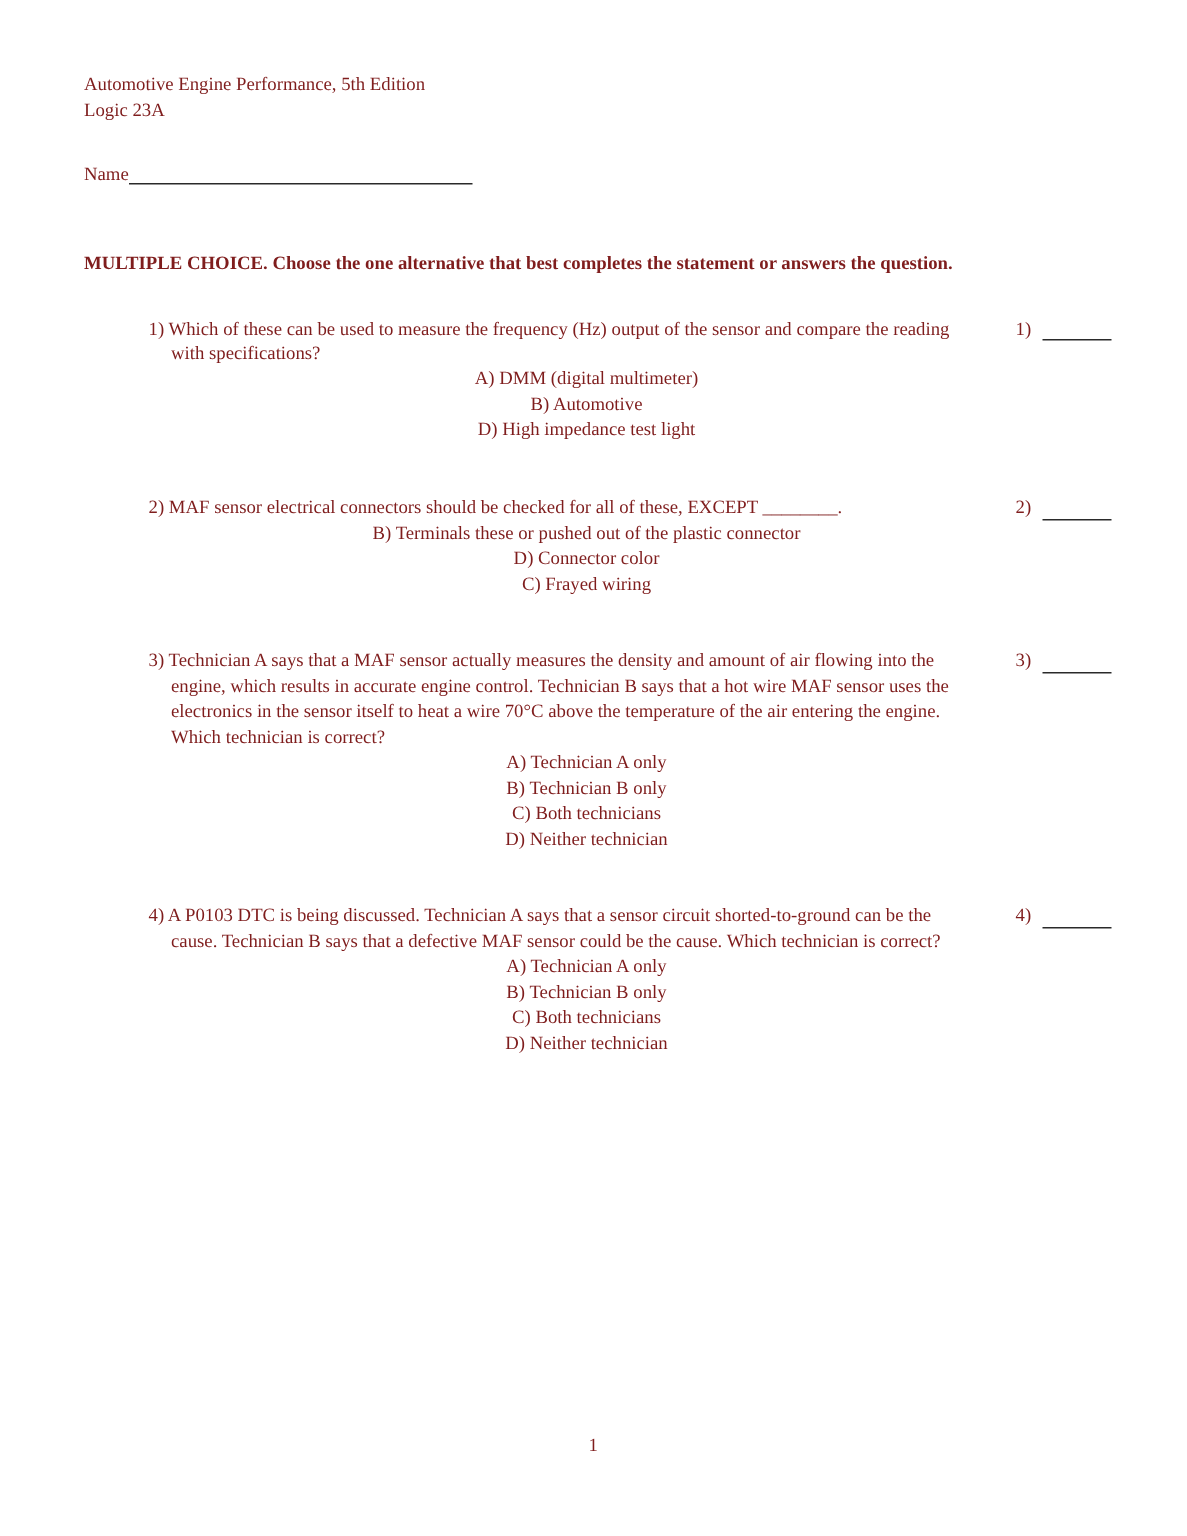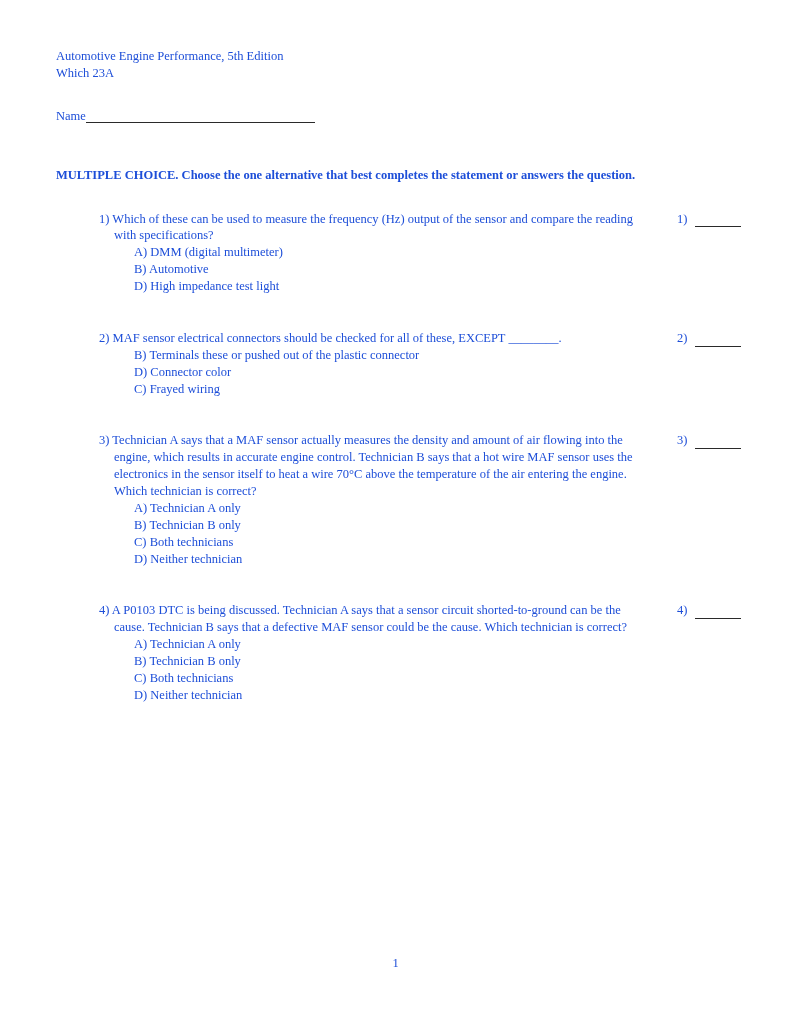--- a/index.html
+++ b/index.html
@@ -11,21 +11,21 @@
     position: relative;
     width: 773px;
     height: 1024px;
     margin: 0 auto;
     background: #ffffff;
     box-sizing: border-box;
     padding: 48px 47px 0 47px;
     font-family: "Liberation Serif", "DejaVu Serif", serif;
     font-size: 12.5px;
     line-height: 1.35;
-    color: #1d4ed8;
+    color: #7f1d1d;
   }
   .doc-title, .quiz-label {
     white-space: nowrap;
   }
   .name-row {
     margin-top: 26px;
     display: flex;
     align-items: flex-start;
   }
   .name-blank {
@@ -50,20 +50,21 @@
   .q-main {
     flex: 0 0 592px;
   }
   .q-text {
     margin-left: 43px;
     padding-left: 15px;
     text-indent: -15px;
   }
   .choices {
     margin-left: 78px;
+    text-align: center;
   }
   .choice {
     white-space: nowrap;
   }
   .q-answer {
     margin-left: auto;
     white-space: nowrap;
     display: flex;
     align-items: flex-end;
   }
@@ -83,21 +84,21 @@
     bottom: 52px;
     text-align: center;
   }
 </style>
 </head>
 <body>
 
 <div class="page">
 
   <div class="doc-title">Automotive Engine Performance, 5th Edition</div>
-  <div class="quiz-label">Which 23A</div>
+  <div class="quiz-label">Logic 23A</div>
 
   <div class="name-row">
     <span>Name</span>
       <span class="name-blank"></span>
   </div>
 
   <div class="section-heading">MULTIPLE CHOICE.  Choose the one alternative that best completes the statement or answers the question.</div>
 
   <div class="questions">
 

